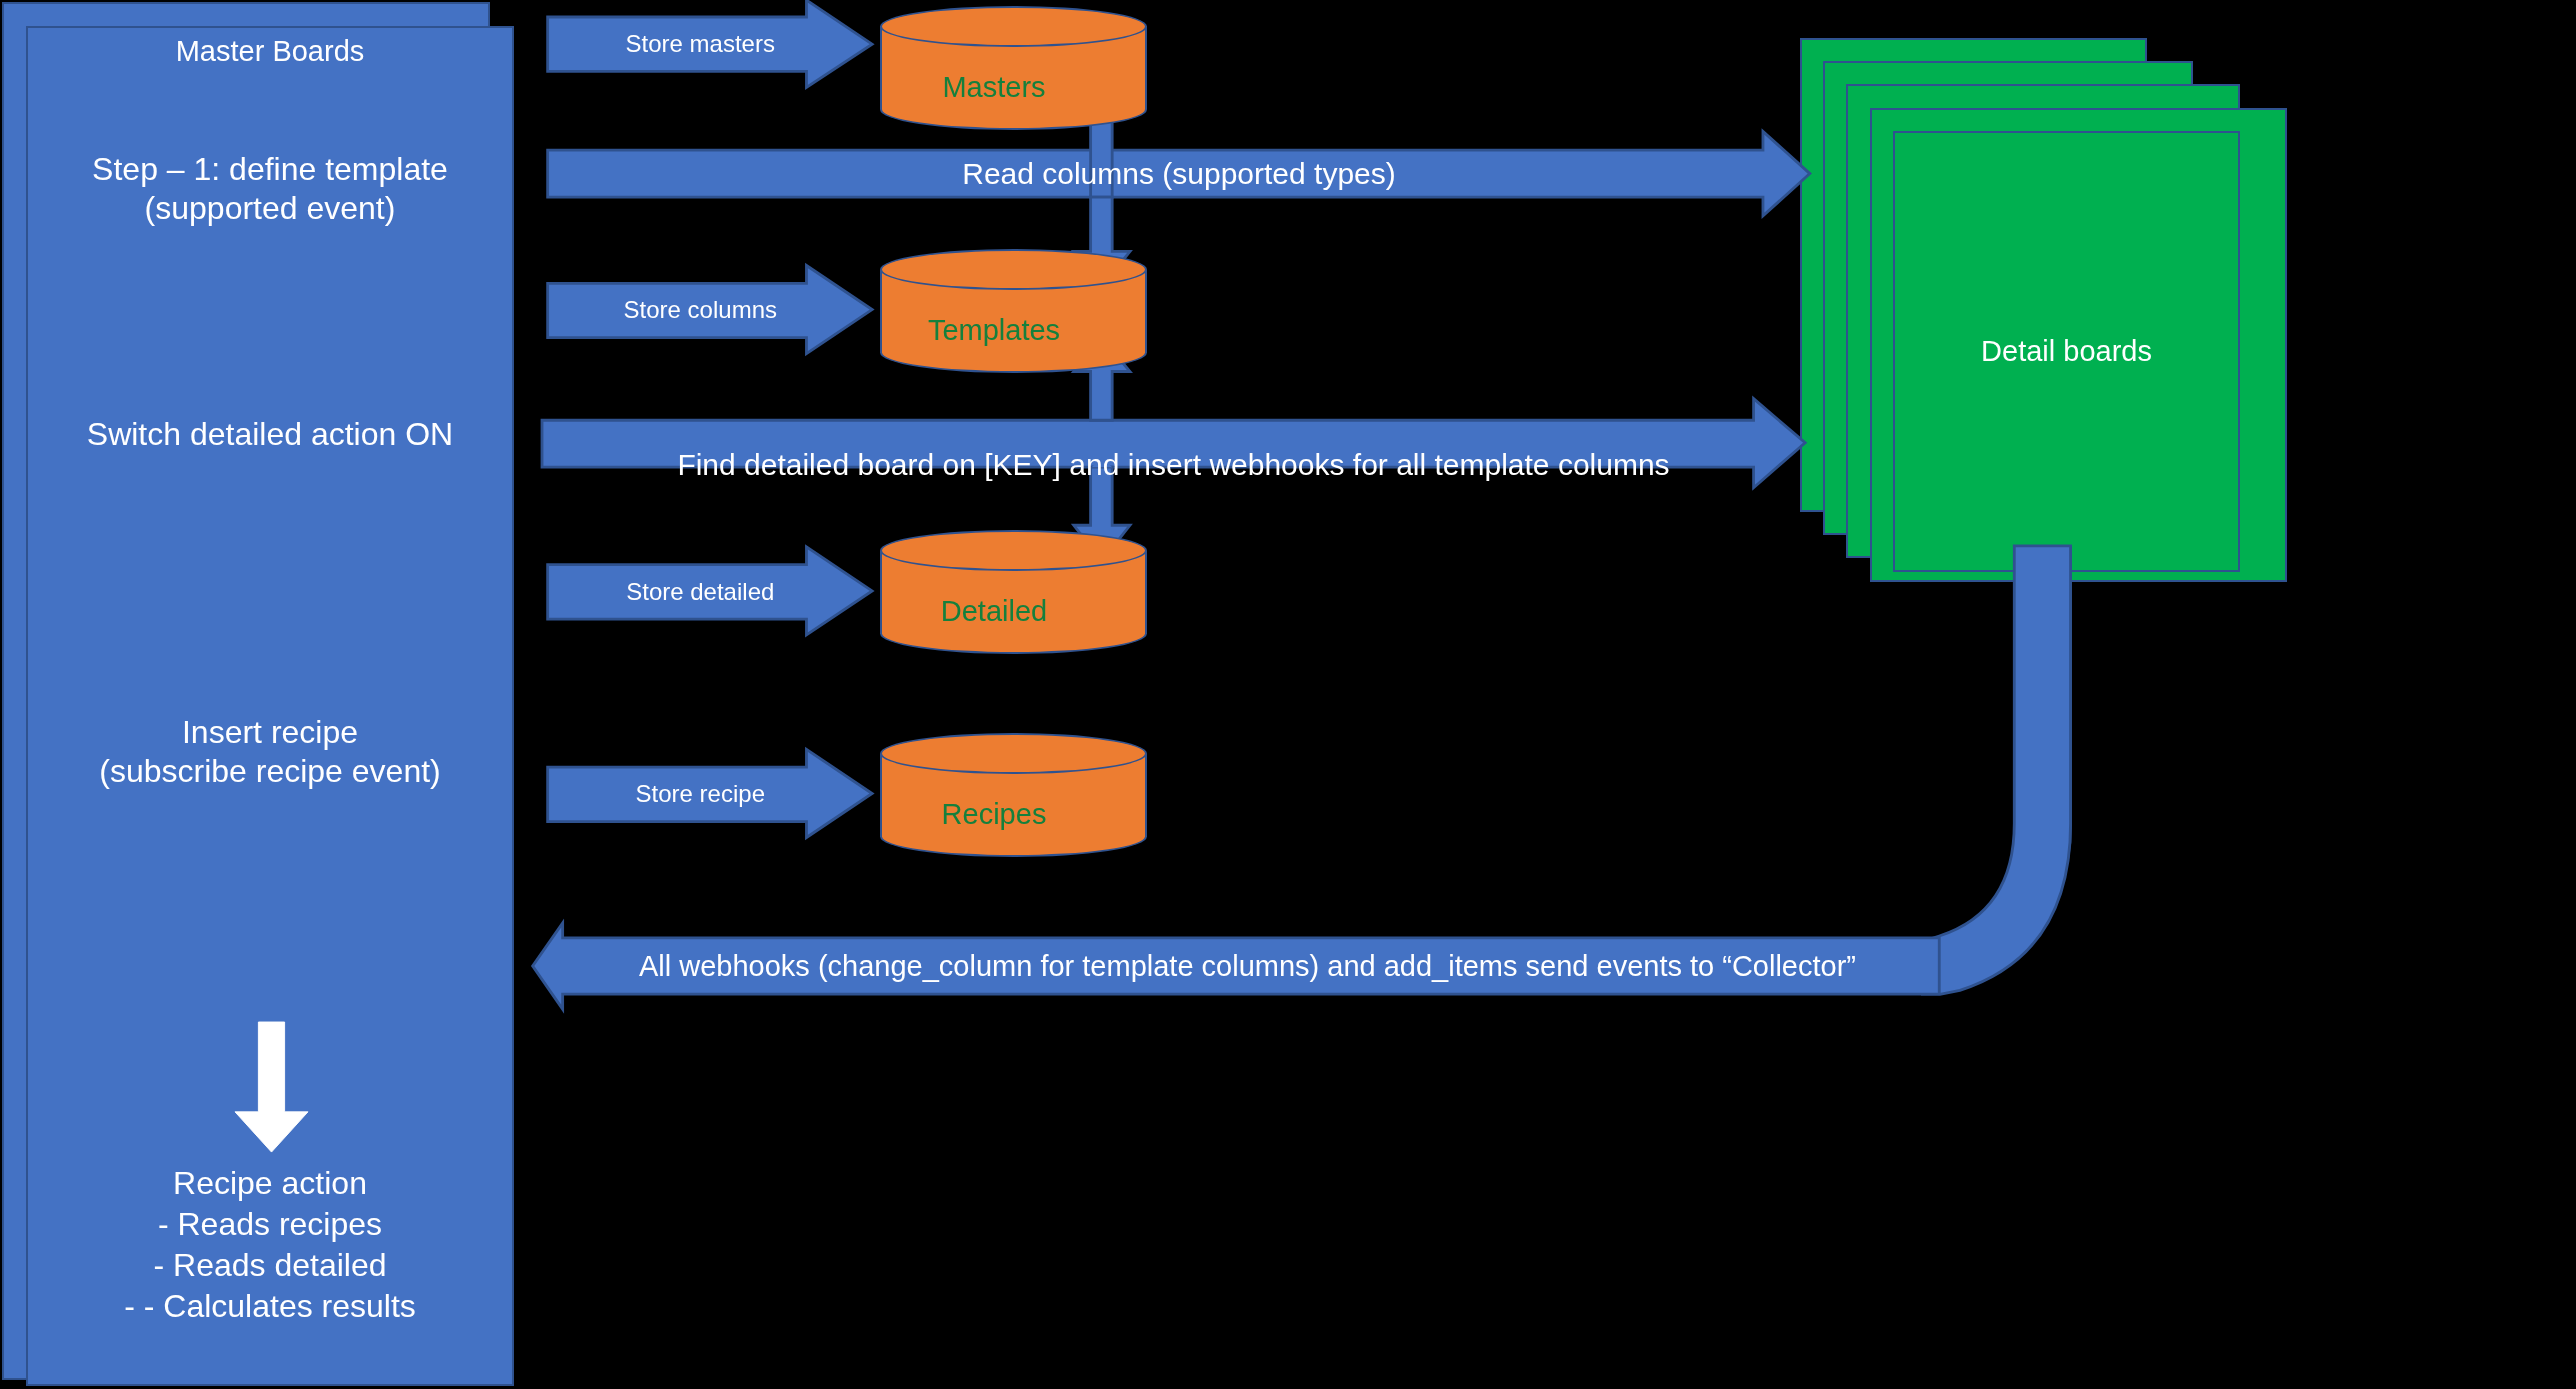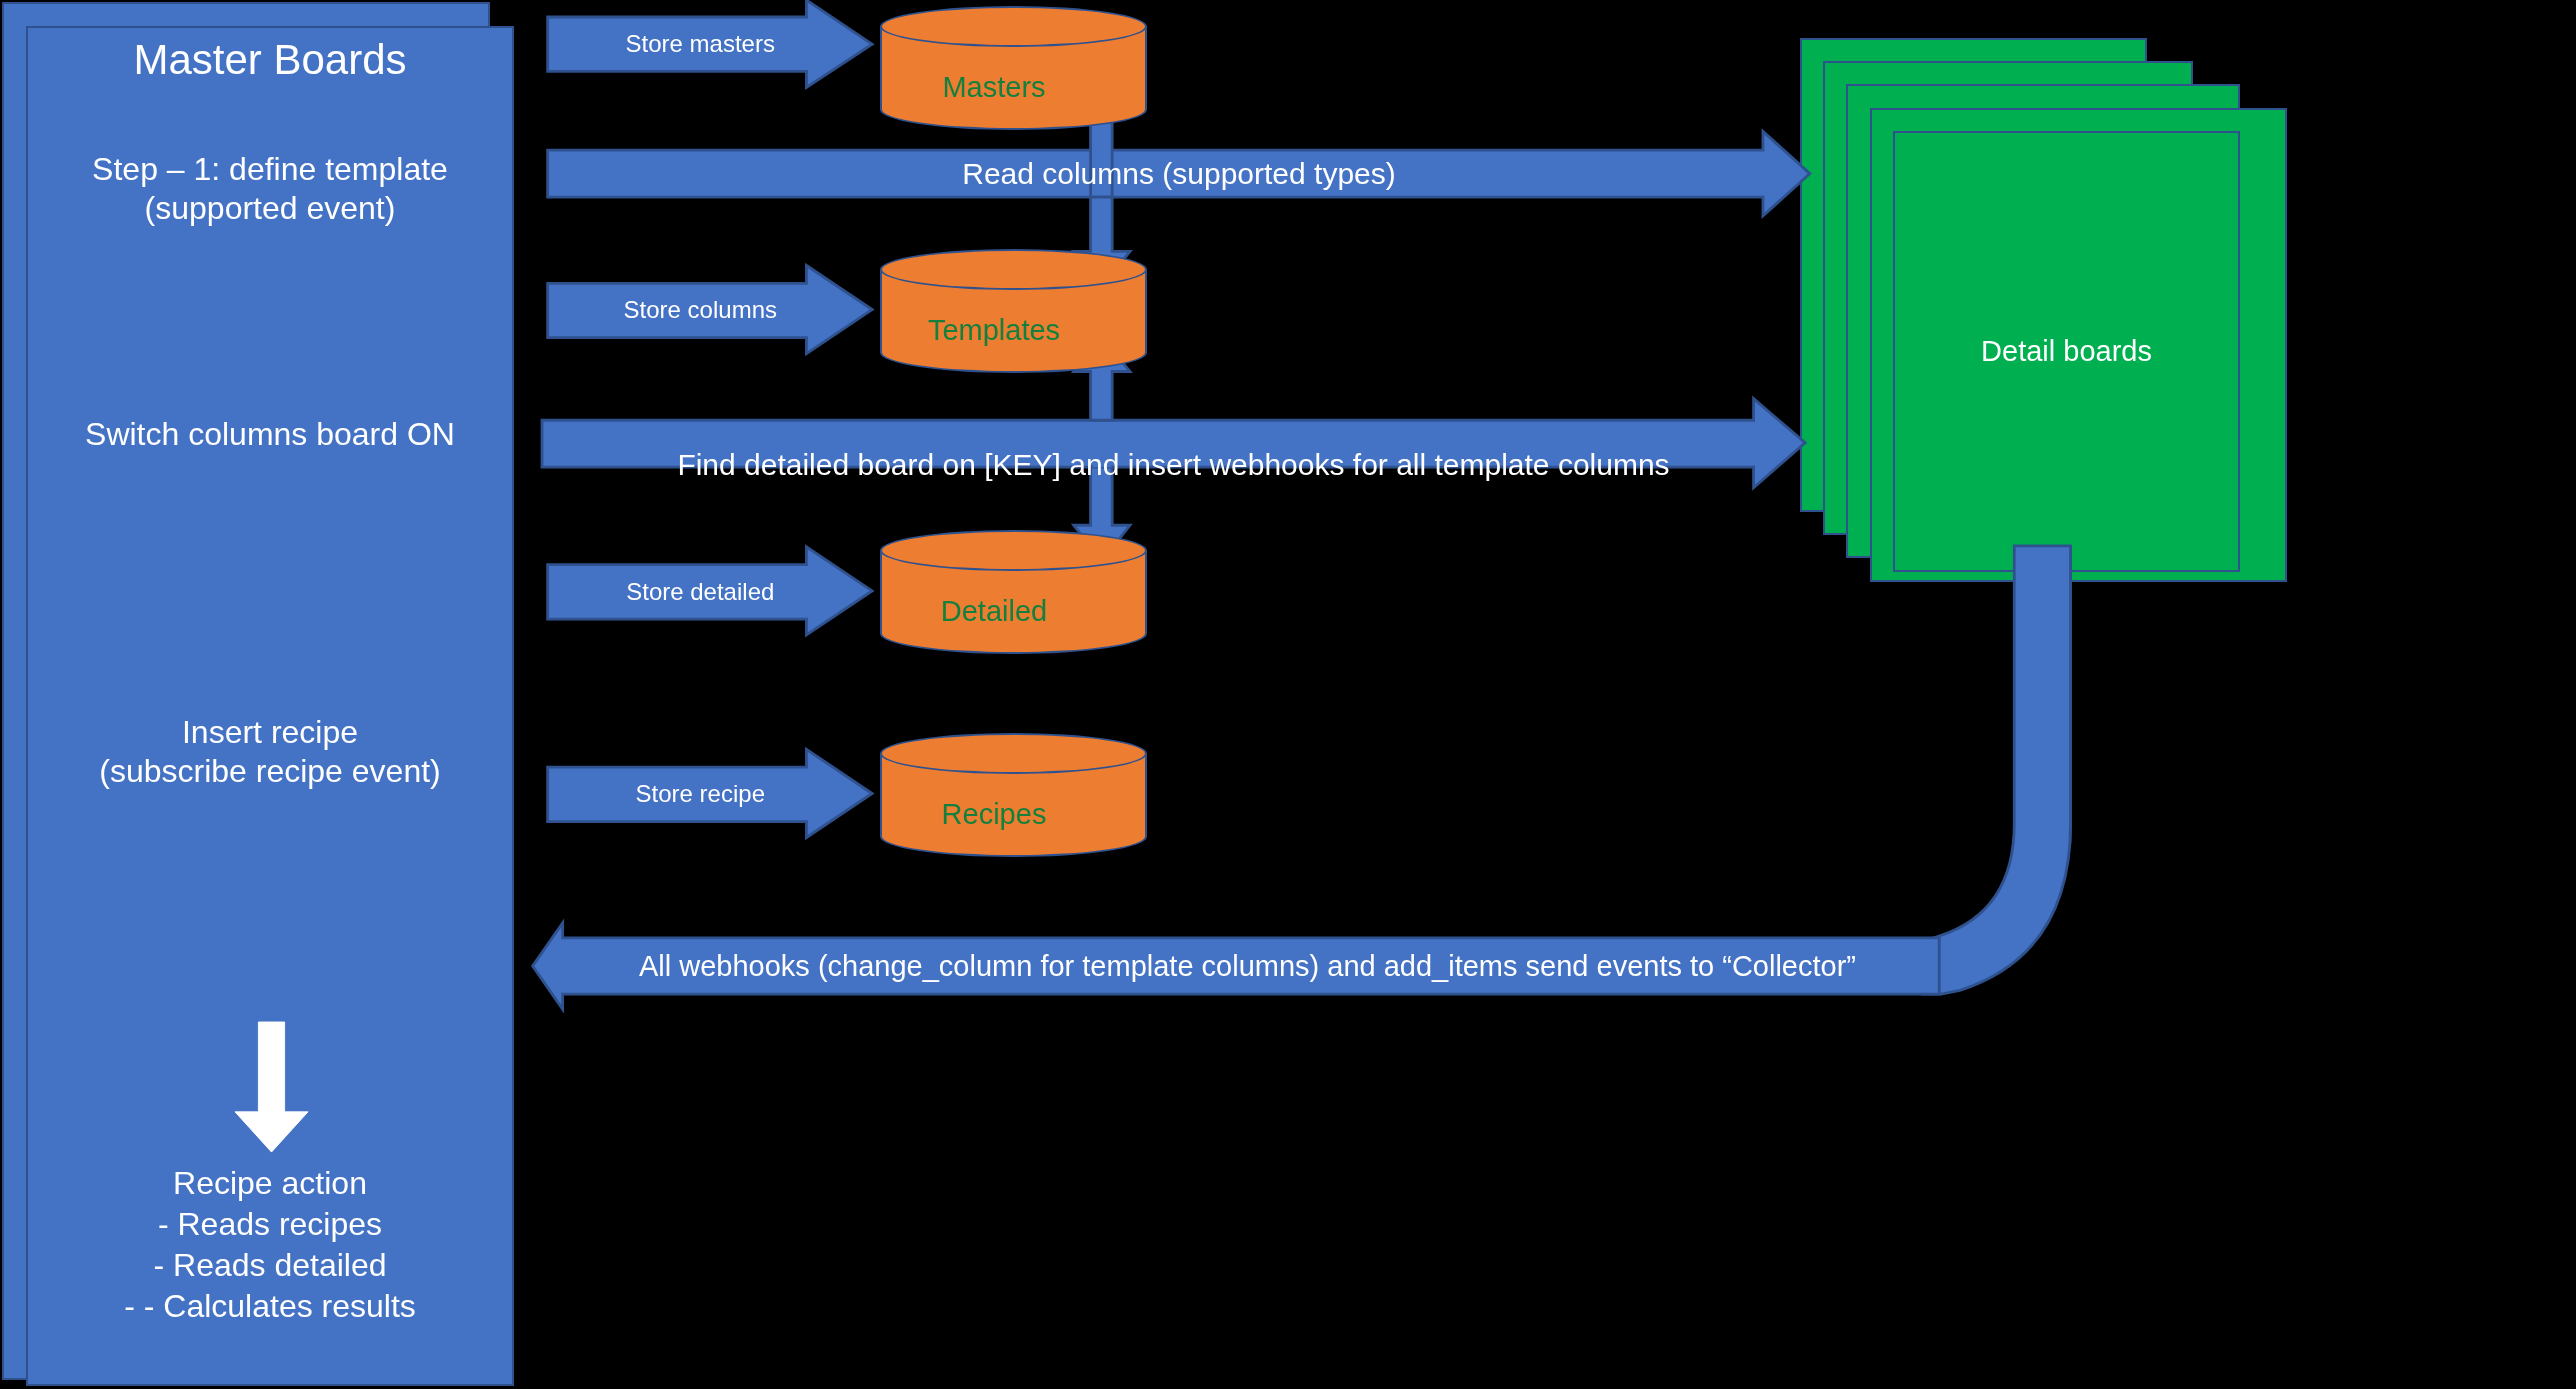--- a/index.html
+++ b/index.html
@@ -48,26 +48,26 @@
   .flowsvg{position:absolute;left:0;top:0;width:2576px;height:1390px;pointer-events:none;}
 </style>
 </head>
 <body>
 
 <div class="stage">
 
   <div class="panel-back"></div>
   <div class="panel-front"></div>
 
-  <div class="panel-label" style="top:34px;font-size:42px;">Master Boards</div>
+  <div class="panel-label" style="top:34px;font-size:29px;">Master Boards</div>
 
   <div class="panel-label" style="top:150px;font-size:32px;">Step – 1: define template
 (supported event)</div>
 
-  <div class="panel-label" style="top:415px;font-size:32px;">Switch columns board ON</div>
+  <div class="panel-label" style="top:415px;font-size:32px;">Switch detailed action ON</div>
 
   <div class="panel-label" style="top:713px;font-size:32px;">Insert recipe
 (subscribe recipe event)</div>
 
 
   <div class="white-arrow" style="left:233px;top:1022px;width:77px;height:131px;">
     <svg width="77" height="131" viewBox="0 0 82 140">
       <polygon points="27,0 55,0 55,96 80,96 41,139 2,96 27,96" fill="#FFFFFF" stroke="#FFFFFF" stroke-width="1"></polygon>
     </svg>
   </div>

